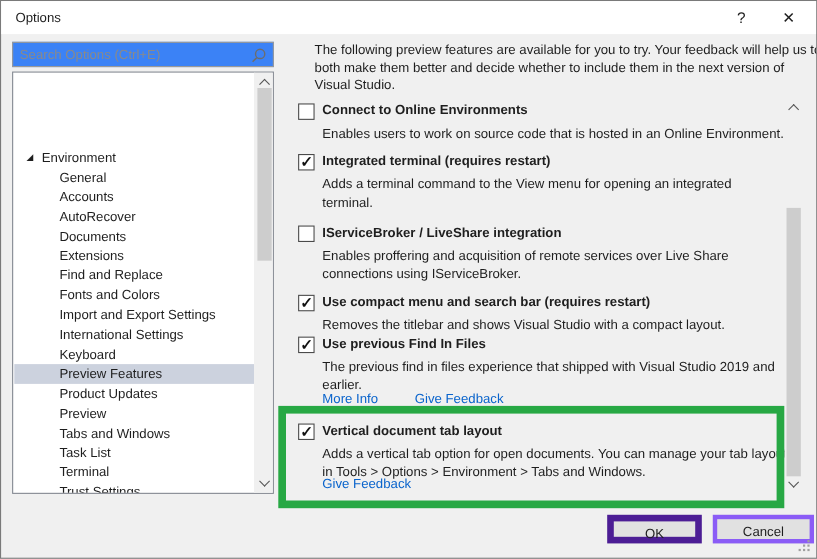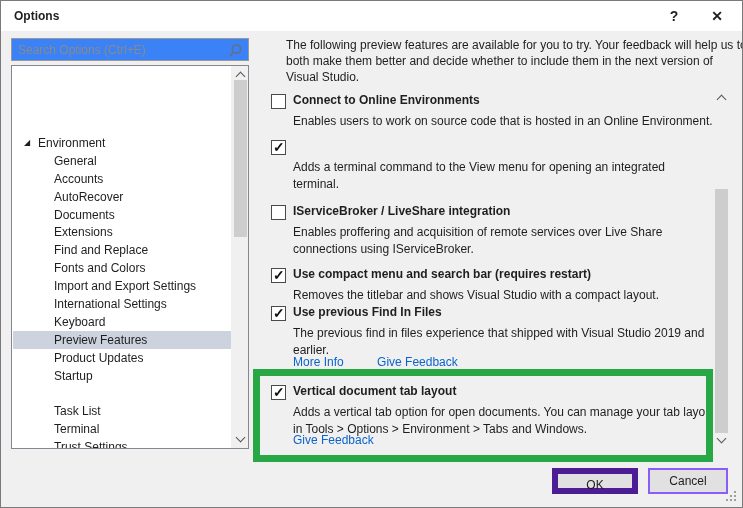--- a/index.html
+++ b/index.html
@@ -3,21 +3,21 @@
 <meta charset="utf-8">
 <style>
   * { margin:0; padding:0; box-sizing:border-box; }
   html,body { width:743px; height:508px; }
   body { font-family:"Liberation Sans", sans-serif; font-size:12px; color:#1e1e1e; background:#fff; }
 
   .dialog { position:absolute; left:0; top:0; width:743px; height:508px;
             background:#f0f0f0; border:1px solid #7a7a7a; overflow:hidden; }
 
   
-  .titlebar { position:absolute; left:0; top:0; width:100%; height:30px; background:#fff;font-weight:bold; }
+  .titlebar { position:absolute; left:0; top:0; width:100%; height:30px; background:#fff; }
   .title-text { position:absolute; left:13px; top:8px; font-size:12px; color:#1e1e1e; }
   .cap-btn { position:absolute; top:0; width:40px; height:30px; text-align:center;
              line-height:30px; font-size:14px; color:#1e1e1e; cursor:default; }
   .help-btn { right:48px; }
   .close-btn { right:5px; }
 
   
   .searchbox { position:absolute; left:10px; top:37px; width:238px; height:23px;
                background:#3b82f6; border:1px solid #999; }
   .searchbox input { position:absolute; left:0; top:0; width:214px; height:21px; border:none;
@@ -58,21 +58,21 @@
   .flinks { position:absolute; }
 
   
   .annot { position:absolute; left:252px; top:368px; width:460px; height:93px;
            border:7px solid #27a844; background:transparent; z-index:5; pointer-events:none; }
 
   
   .btn { position:absolute; top:467px; height:26px; background:#e1e1e1; text-align:center;
          line-height:23px; font-size:12px; color:#1e1e1e; cursor:default; }
   .btn-ok { left:551px; width:86px; border:6px solid #4c1d95; }
-  .btn-cancel { left:647px; width:80px; border:2px solid #8b5cf6; }
+  .btn-cancel { left:647px; width:92px; border:4px solid #8b5cf6; }
 
   
   .grip { position:absolute; right:14px; bottom:14px; width:2px; height:2px; background:transparent;
           box-shadow: 8px 8px #9f9f9f, 4px 8px #9f9f9f, 0 8px #9f9f9f,
                       8px 4px #9f9f9f, 4px 4px #9f9f9f, 8px 0 #9f9f9f; }
 </style>
 </head>
 <body>
 
 <div class="dialog">
@@ -132,21 +132,24 @@
     <div class="tree-row" style="top:247px">
         <span class="lbl1">Keyboard</span>
       </div>
     <div class="tree-row selected" style="top:265px">
         <span class="lbl1">Preview Features</span>
       </div>
     <div class="tree-row" style="top:283px">
         <span class="lbl1">Product Updates</span>
       </div>
     <div class="tree-row" style="top:301px">
-        <span class="lbl1">Startup</span>
+        <span class="lbl1">Preview</span>
+      </div>
+    <div class="tree-row" style="top:319px">
+        <span class="lbl1">Tabs and Windows</span>
       </div>
     <div class="tree-row" style="top:336px">
         <span class="lbl1">Task List</span>
       </div>
     <div class="tree-row" style="top:354px">
         <span class="lbl1">Terminal</span>
       </div>
     <div class="tree-row" style="top:372px">
         <span class="lbl1">Trust Settings</span>
       </div>
@@ -158,20 +161,21 @@
     </div>
   </div>
 
   <div class="intro">The following preview features are available for you to try. Your feedback will help us to both make them better and decide whether to include them in the next version of Visual Studio.</div>
 
   <div class="cb" style="left:270px; top:93px"></div>
   <div class="ftitle" style="left:292px; top:92px">Connect to Online Environments</div>
   <div class="fdesc" style="left:292px; top:112px; width:470px">Enables users to work on source code that is hosted in an Online Environment.</div>
 
   <div class="cb checked" style="left:270px; top:139px"></div>
+  <div class="ftitle" style="left:292px; top:138px">Integrated terminal (requires restart)</div>
   <div class="fdesc" style="left:292px; top:158px; width:420px">Adds a terminal command to the View menu for opening an integrated terminal.</div>
 
   <div class="cb" style="left:270px; top:204px"></div>
   <div class="ftitle" style="left:292px; top:203px">IServiceBroker / LiveShare integration</div>
   <div class="fdesc" style="left:292px; top:223px; width:430px">Enables proffering and acquisition of remote services over Live Share connections using IServiceBroker.</div>
 
   <div class="cb checked" style="left:270px; top:267px"></div>
   <div class="ftitle" style="left:292px; top:266px">Use compact menu and search bar (requires restart)</div>
   <div class="fdesc" style="left:292px; top:286px; width:470px">Removes the titlebar and shows Visual Studio with a compact layout.</div>
 

